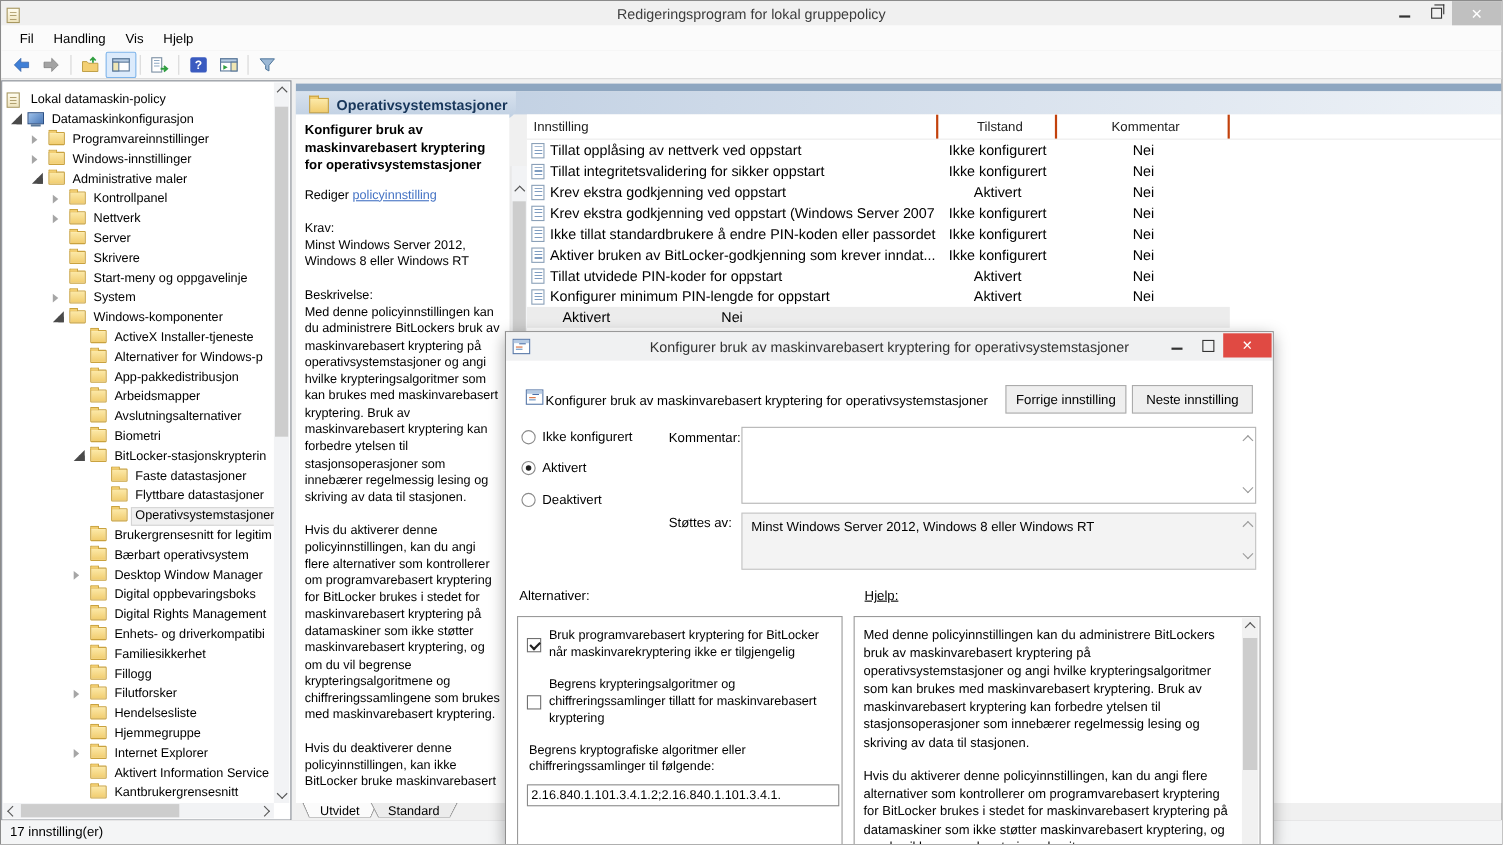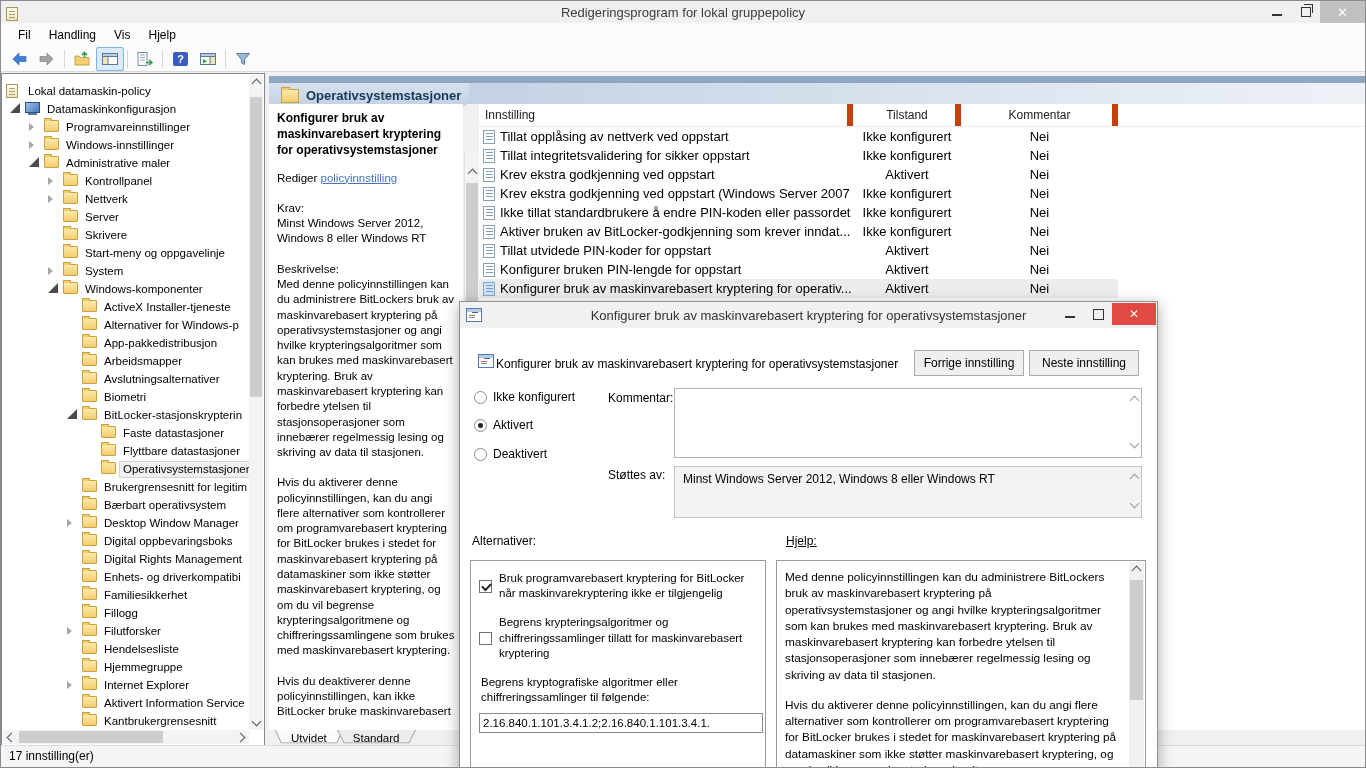--- a/index.html
+++ b/index.html
@@ -64,21 +64,21 @@
   
   .detail{position:absolute;left:0;top:0;width:194px;bottom:16px;background:#fff;padding:6px 8px 0 8px;box-sizing:border-box;overflow:hidden;font-size:11.5px;line-height:1.33;}
   .detail h3{margin:0 0 12px 0;font-size:12px;line-height:1.35;}
   .detail .lnk{color:#4573c4;text-decoration:underline;}
   .detail p{margin:0 0 15px 0;}
   .detail .plabel{margin-bottom:0;}
   .midscroll{position:absolute;left:195px;width:14px;top:47px;bottom:16px;background:#f2f3f5;border-left:1px solid #e3e3e3;}
   
   .list{position:absolute;left:210px;right:0;top:0;bottom:16px;background:#fff;overflow:hidden;}
   .lheader{display:flex;height:22px;line-height:22px;border-bottom:1px solid #ececec;color:#222;}
-  .lheader .hc{padding-left:6px;border-right:6px solid #c2410c;box-sizing:border-box;}
+  .lheader .hc{padding-left:6px;border-right:2px solid #c2410c;box-sizing:border-box;}
   .hc.c1{width:374px;}
   .hc.c2{width:108px;text-align:center;}
   .hc.c3{width:157px;text-align:center;}
   .lrow{display:flex;height:19px;line-height:19px;font-size:13px;width:639px;align-items:center;}
   .lrow.sel{background:#ececec;}
   .lrow .cell{box-sizing:border-box;}
   .lrow .cn{width:374px;display:flex;align-items:center;gap:5px;padding-left:4px;overflow:hidden;white-space:nowrap;}
   .lrow .cs{width:108px;text-align:center;}
   .lrow .cc{width:157px;text-align:center;}
   .picon{width:12px;height:14px;background:#fff;border:1px solid #8aa0b8;position:relative;flex:none;box-sizing:border-box;}
@@ -359,30 +359,26 @@
                 <div class="cell cn">
                   <span class="picon"></span>
                   <span>Tillat utvidede PIN-koder for oppstart</span>
                 </div>
                 <div class="cell cs">Aktivert</div>
                 <div class="cell cc">Nei</div>
               </div>
               <div class="lrow">
                 <div class="cell cn">
                   <span class="picon"></span>
-                  <span>Konfigurer bruken PIN-lengde for oppstart</span>
+                  <span>Konfigurer minimum PIN-lengde for oppstart</span>
                 </div>
                 <div class="cell cs">Aktivert</div>
                 <div class="cell cc">Nei</div>
               </div>
               <div class="lrow sel">
-                <div class="cell cn">
-                  <span class="picon"></span>
-                  <span>Konfigurer bruk av maskinvarebasert kryptering for operativ...</span>
-                </div>
                 <div class="cell cs">Aktivert</div>
                 <div class="cell cc">Nei</div>
               </div>
             </div>
         </div>
 
         <div class="tabs">
           <div class="mmc-tab sel"><span>Utvidet</span></div>
           <div class="mmc-tab"><span>Standard</span></div>
         </div>

